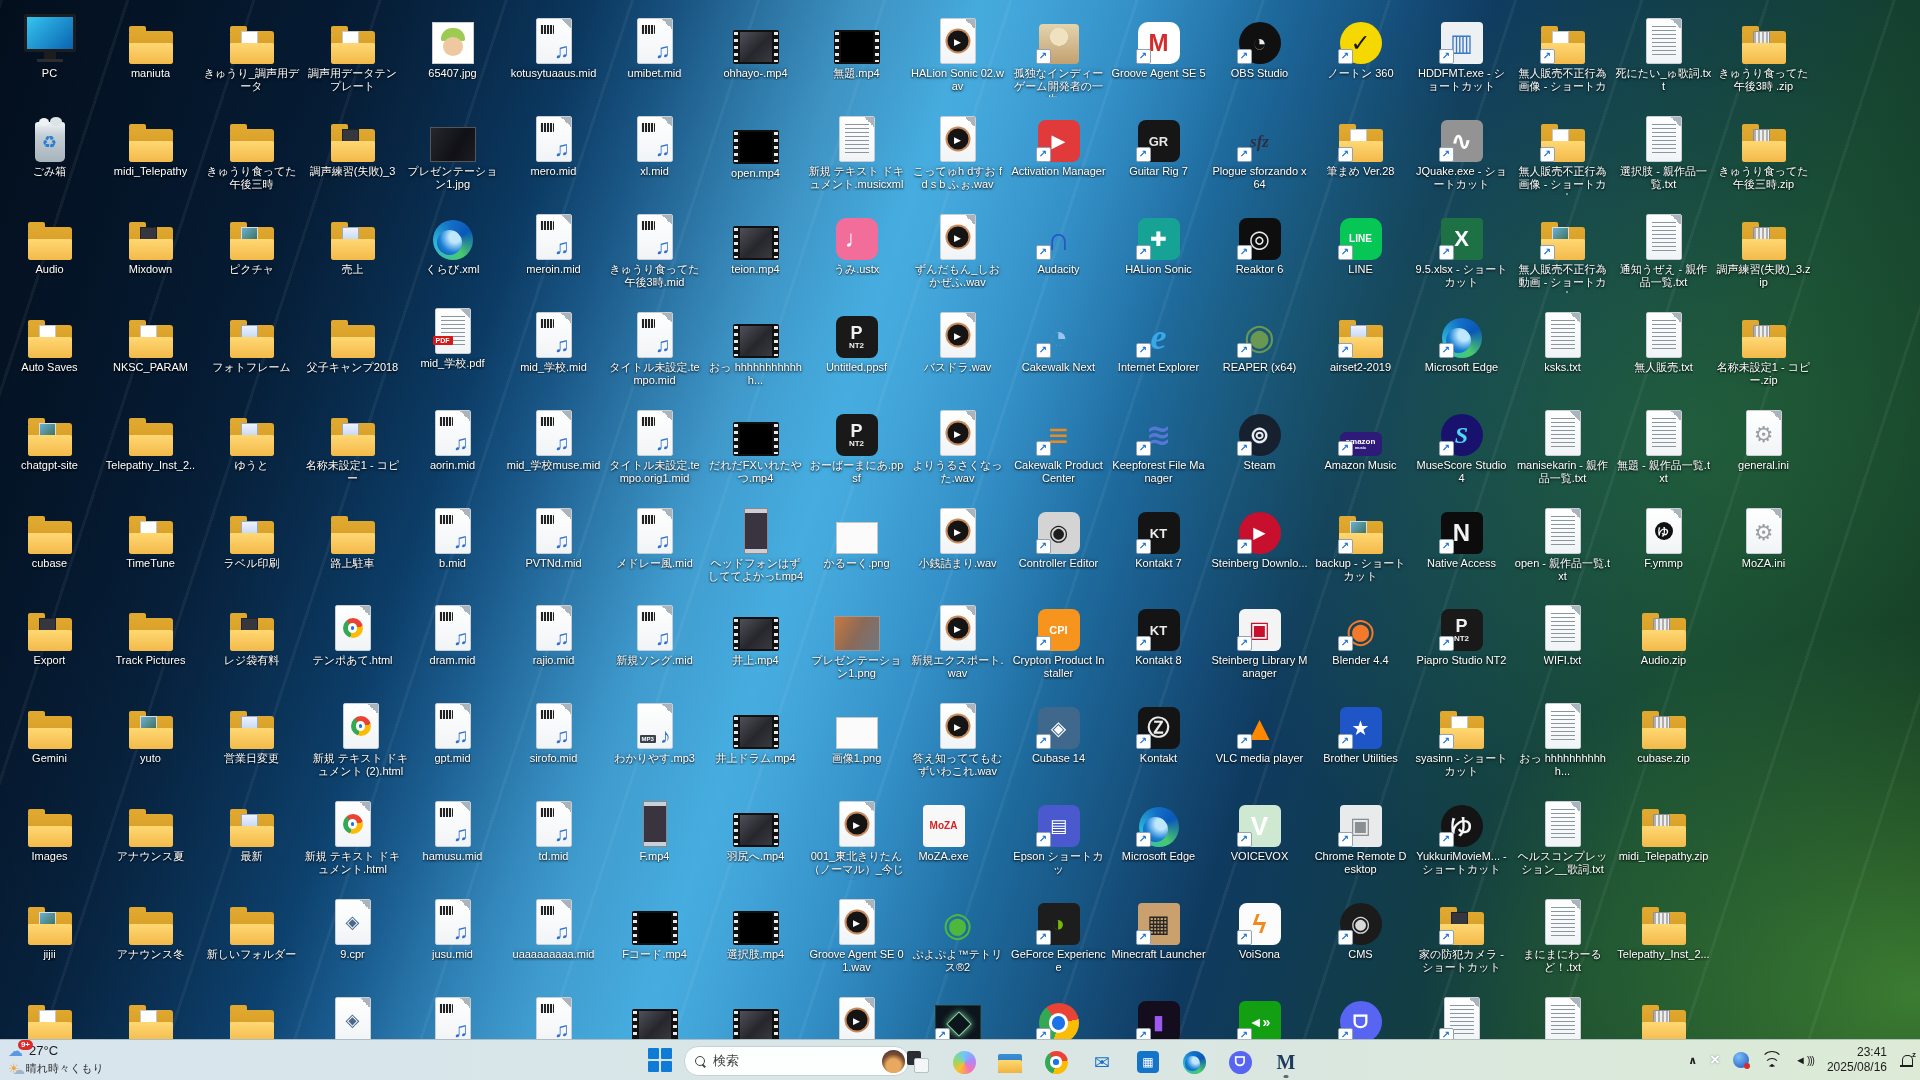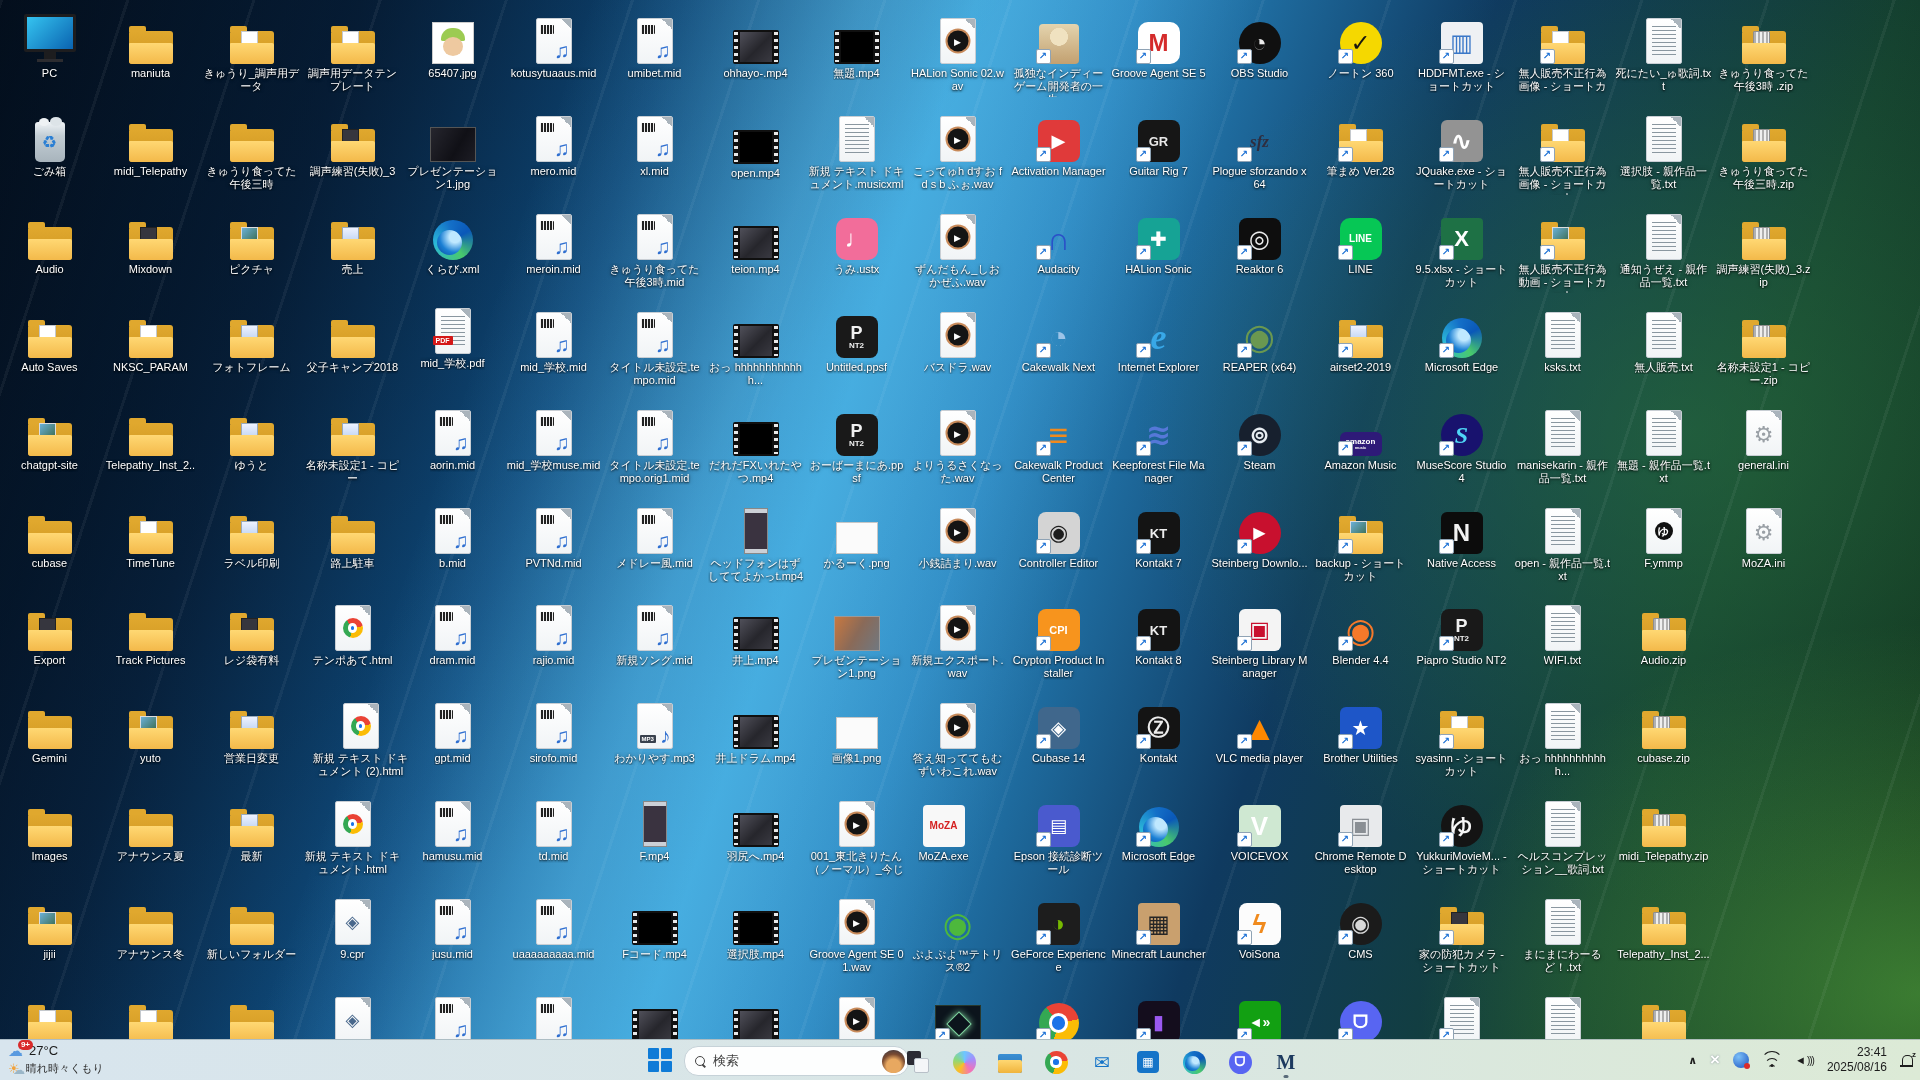--- a/index.html
+++ b/index.html
@@ -1092,21 +1092,21 @@
         </div>
         <div class="lb">Cubase 14</div>
       </div>
       <div class="cell" title="Epson 接続診断ツール" style="left: 1010px; top: 795px;">
         <div class="ic">
           <span class="app" style="width:42px;height:42px;background:#4a5ace;color:#fff;border-radius:8px">
             <span style="font-size:18px;line-height:1">▤</span>
           </span>
           <em class="sc">↗</em>
         </div>
-        <div class="lb">Epson 接続診断ツール</div>
+        <div class="lb">Epson ショートカッ</div>
       </div>
       <div class="cell" title="GeForce Experience" style="left: 1010px; top: 893px;">
         <div class="ic">
           <span class="app" style="width:42px;height:42px;background:#1d1d1d;color:#76b900;border-radius:6px">
             <span style="font-size:22px;line-height:1">◑</span>
           </span>
           <em class="sc">↗</em>
         </div>
         <div class="lb">GeForce Experience</div>
       </div>

